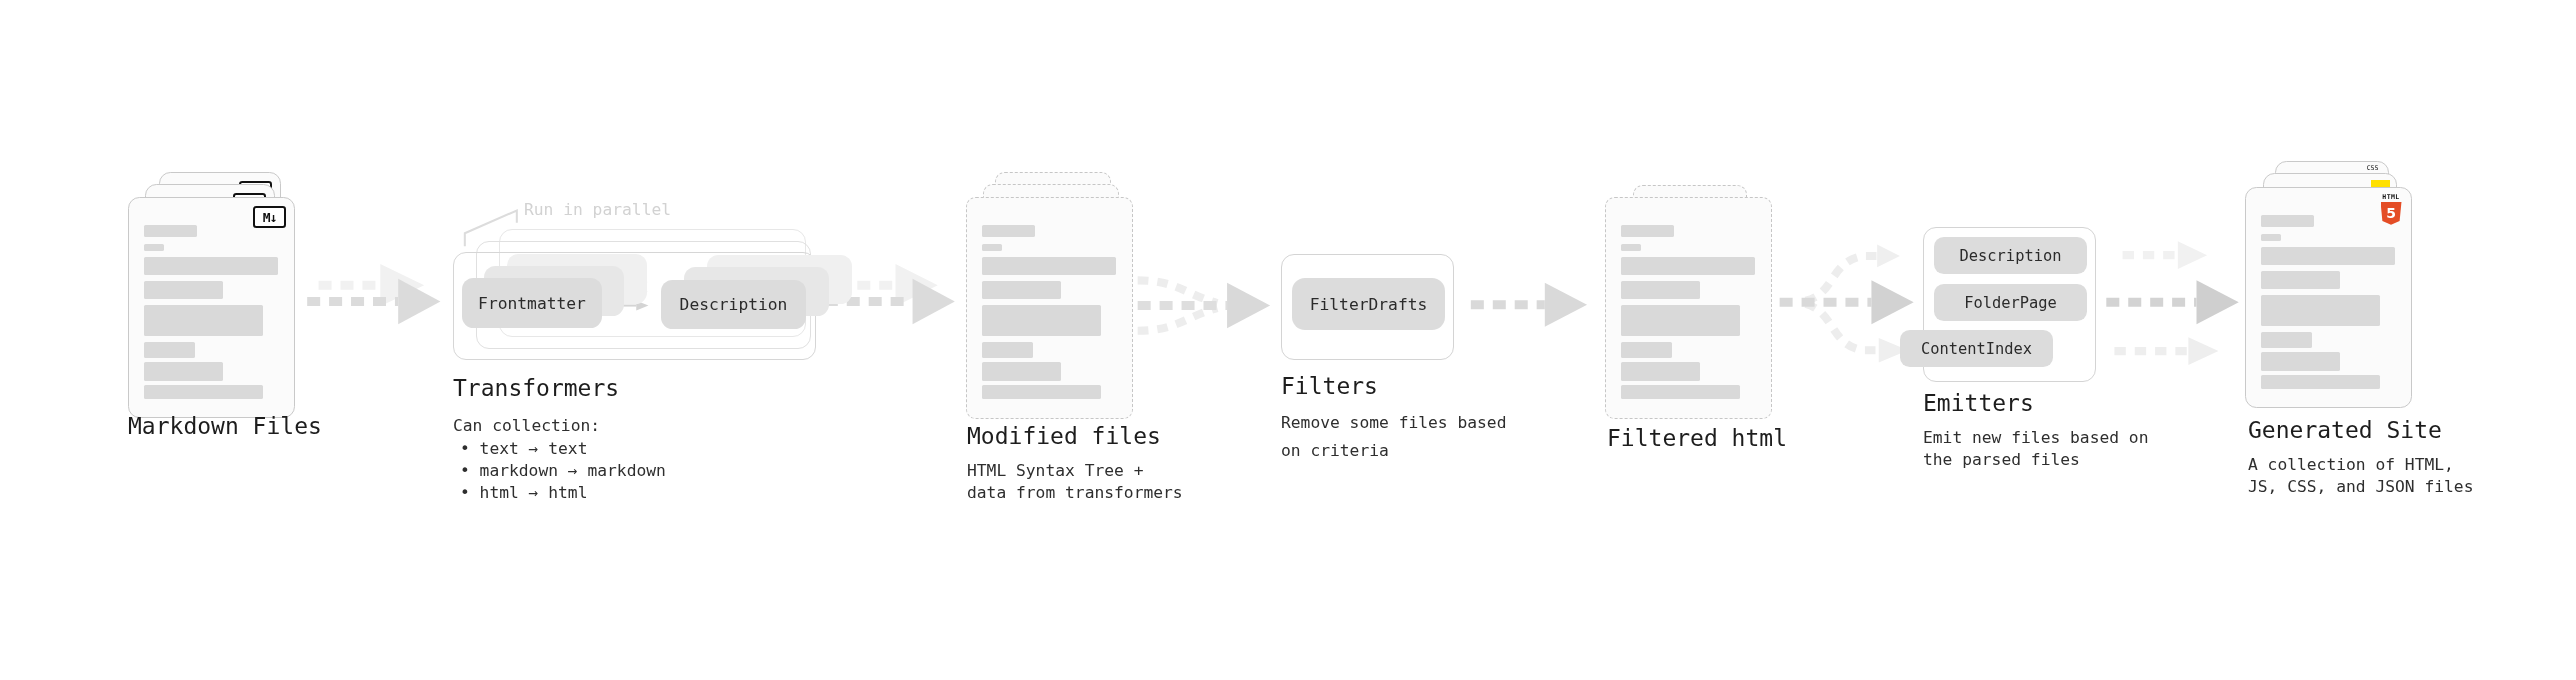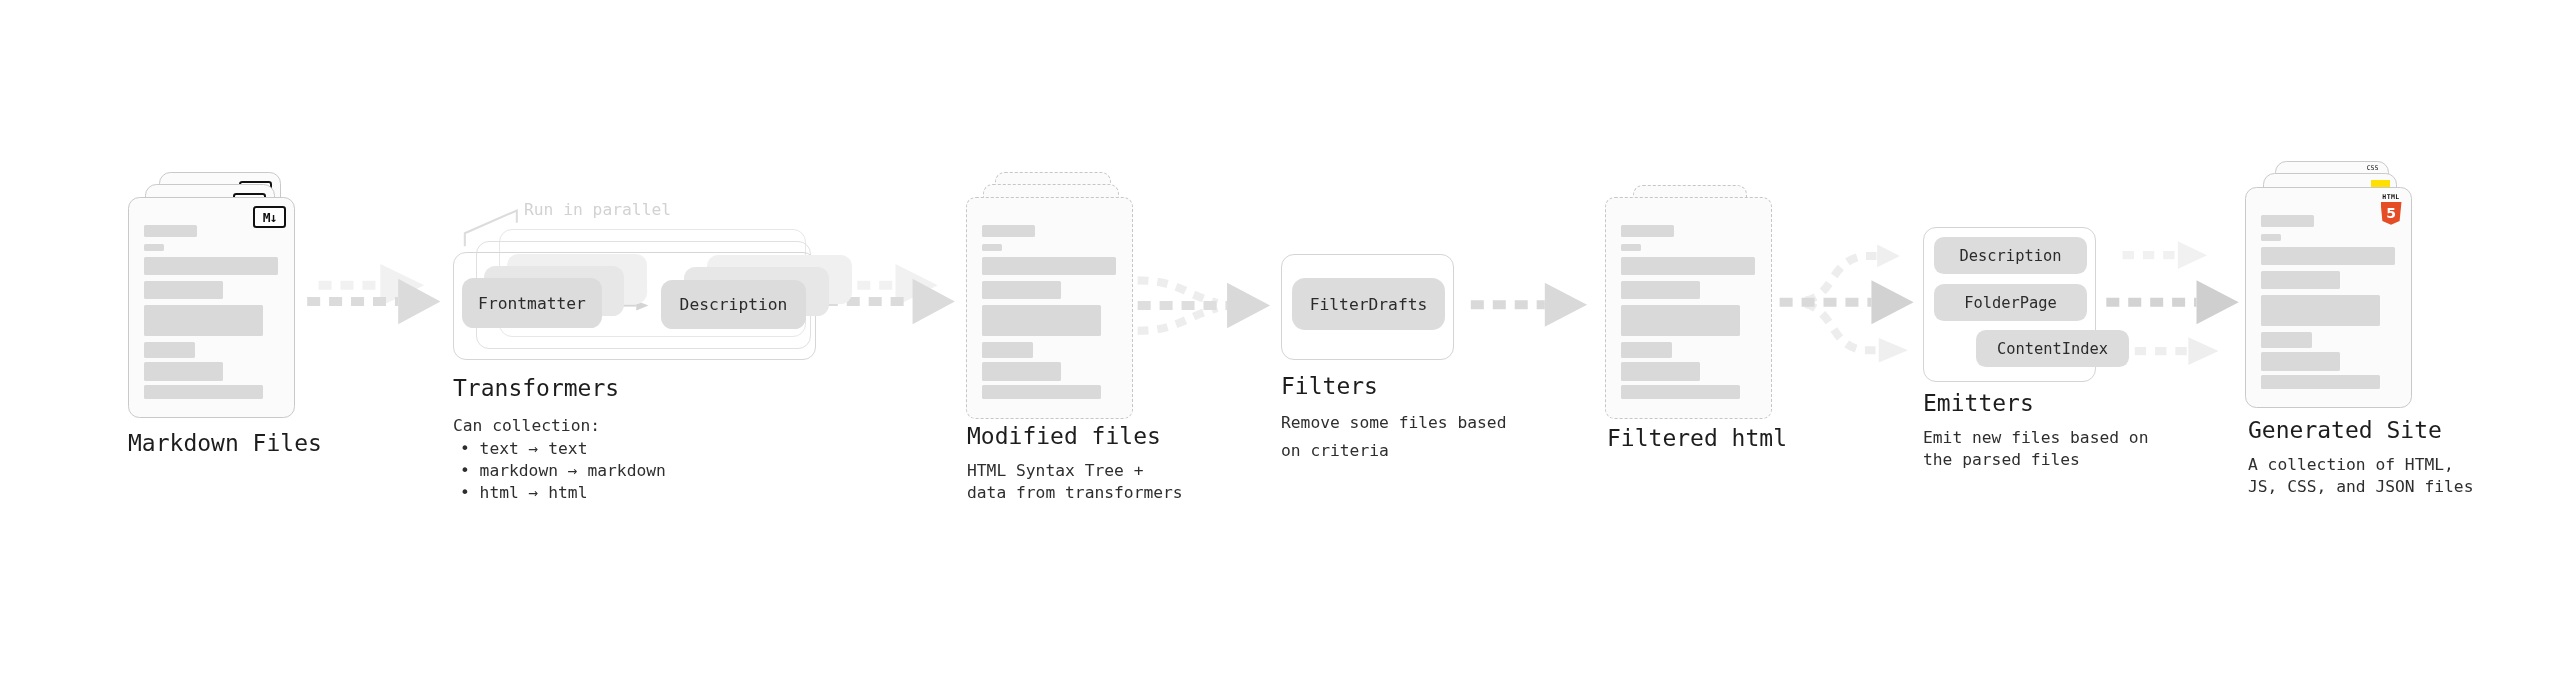--- a/index.html
+++ b/index.html
@@ -120,21 +120,21 @@
           <div class="bar" style="left: 15.4px; top: 27px; width: 53px; height: 12.2px;"></div>
           <div class="bar" style="left: 15.4px; top: 46px; width: 19.5px; height: 6.5px;"></div>
           <div class="bar" style="left: 15.4px; top: 59px; width: 134px; height: 18px;"></div>
           <div class="bar" style="left: 15.4px; top: 83px; width: 79px; height: 18px;"></div>
           <div class="bar" style="left: 15.4px; top: 107px; width: 119px; height: 31px;"></div>
           <div class="bar" style="left: 15.4px; top: 144px; width: 51px; height: 16.3px;"></div>
           <div class="bar" style="left: 15.4px; top: 164px; width: 79px; height: 18.7px;"></div>
           <div class="bar" style="left: 15.4px; top: 187px; width: 119px; height: 14px;"></div>
         </div>
     </div>
-    <div class="heading" style="left:128px;top:430px;">Markdown Files</div>
+    <div class="heading" style="left:128px;top:413px;">Markdown Files</div>
   </div>
 
   <div>
     <div class="annotation" style="left:524px;top:200px;">Run in parallel</div>
     <div class="obox l2" style="left:499px;top:229px;width:307px;height:108px;"></div>
     <div class="obox l1" style="left:476px;top:241px;width:335px;height:108px;"></div>
     <div class="obox" style="left:453px;top:252px;width:363px;height:108px;"></div>
 
     <div class="chip g2" style="left:507px;top:254px;width:140px;height:50px;"></div>
     <div class="chip g1" style="left:484px;top:266px;width:140px;height:50px;"></div>
@@ -193,21 +193,21 @@
           <div class="bar" style="left: 15.4px; top: 187px; width: 119px; height: 14px;"></div>
         </div>
     </div>
     <div class="heading" style="left:1607px;top:425px;">Filtered html</div>
   </div>
 
   <div>
     <div class="wbox" style="left:1923px;top:227px;width:173px;height:155px;"></div>
     <div class="chip small" style="left:1934px;top:237px;width:153px;height:37px;">Description</div>
     <div class="chip small" style="left:1934px;top:284px;width:153px;height:37px;">FolderPage</div>
-    <div class="chip small" style="left:1976px;top:330px;width:153px;height:37px;">ContentIndex</div>
+    <div class="chip small" style="left:1900px;top:330px;width:153px;height:37px;">ContentIndex</div>
     <div class="heading" style="left:1923px;top:390px;">Emitters</div>
     <div class="desc" style="left:1923px;top:428px;">Emit new files based on</div>
     <div class="desc" style="left:1923px;top:450px;">the parsed files</div>
   </div>
 
   <div>
     <div class="card" style="left:2275px;top:161px;width:114px;height:221px;">
       <div class="css-badge" style="top:3.3px;right:6.5px;">
         <div class="css-txt">CSS</div>
         <div class="css-bar"></div>

